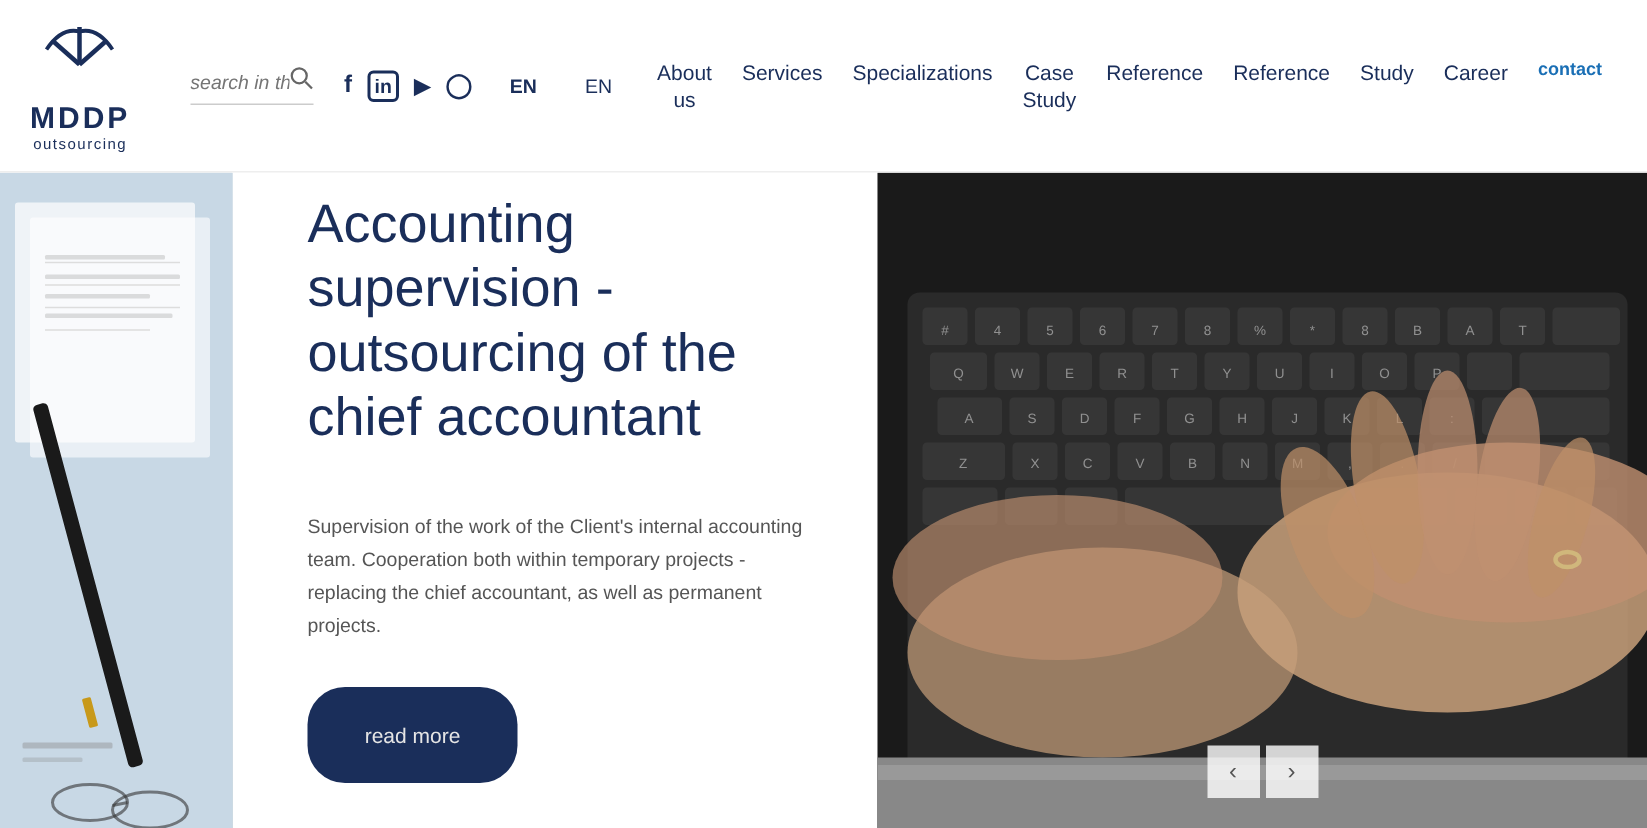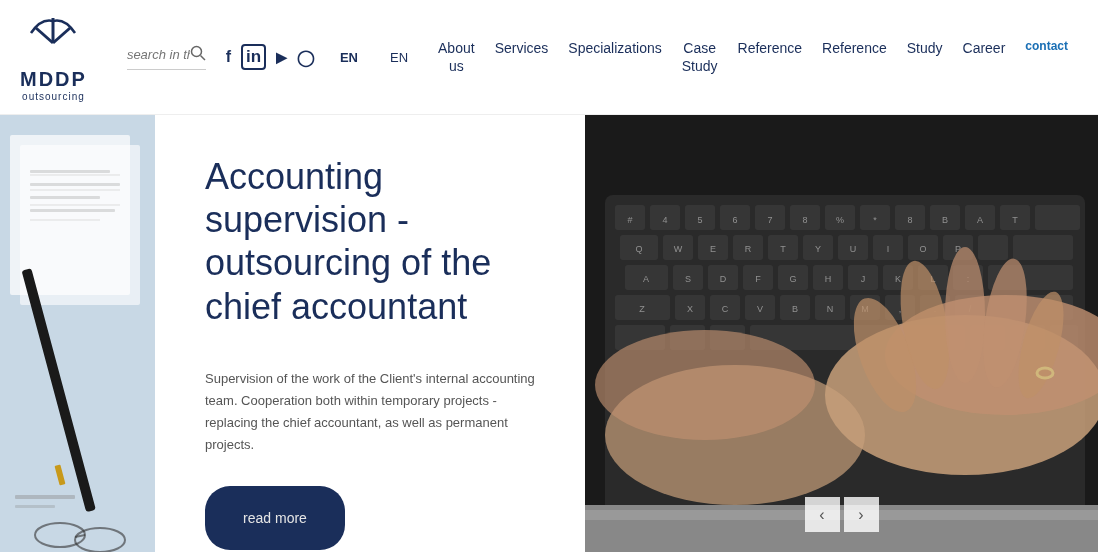--- a/index.html
+++ b/index.html
@@ -113,21 +113,21 @@
       justify-content: center;
     }
 
     .text-content {
       width: 430px;
       padding: 40px 40px 30px 50px;
       background: #fff;
       flex-shrink: 0;
       display: flex;
       flex-direction: column;
-      justify-content: space-between;
+      justify-content: flex-end;
     }
 
     .main-title {
       font-size: 36px;
       font-weight: 300;
       color: #1a2e5a;
       line-height: 1.2;
       margin-bottom: 20px;
     }
 
@@ -228,21 +228,21 @@
       <svg width="16" height="16" viewBox="0 0 16 16">
         <circle cx="6.5" cy="6.5" r="5" fill="none" stroke="#666" stroke-width="1.5"></circle>
         <line x1="10.5" y1="10.5" x2="15" y2="15" stroke="#666" stroke-width="1.5"></line>
       </svg>
     </button>
   </div>
 
   <div style="display:flex;align-items:center;gap:10px;margin-right:20px;">
     <div class="social-icons">
       <span class="social-icon" style="font-size:16px;font-weight:bold;">f</span>
-      <span class="social-icon" style="font-size:17px;font-weight:bold;border:2px solid #1a2e5a;border-radius:4px;padding:1px 3px;">in</span>
+      <span class="social-icon" style="font-size:13px;font-weight:bold;border:2px solid #1a2e5a;border-radius:4px;padding:1px 3px;">in</span>
       <span class="social-icon" style="font-size:14px;">▶</span>
       <span class="social-icon" style="font-size:16px;">◯</span>
     </div>
     <div class="lang-area">
       <span class="lang-active" style="cursor:pointer;">EN</span>
       <span style="color:#ccc;"> </span>
       <span style="cursor:pointer;font-weight:normal;">EN</span>
     </div>
   </div>
 

